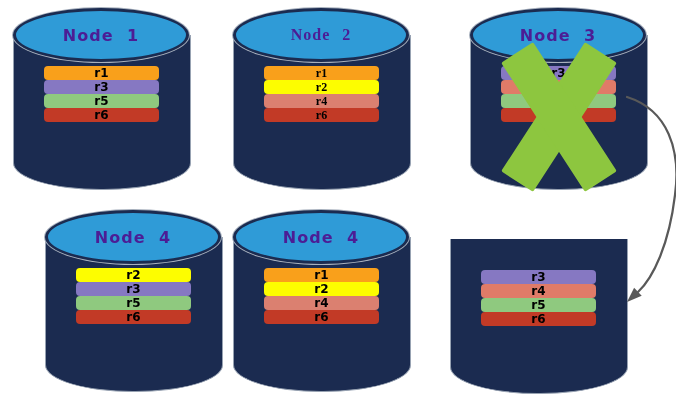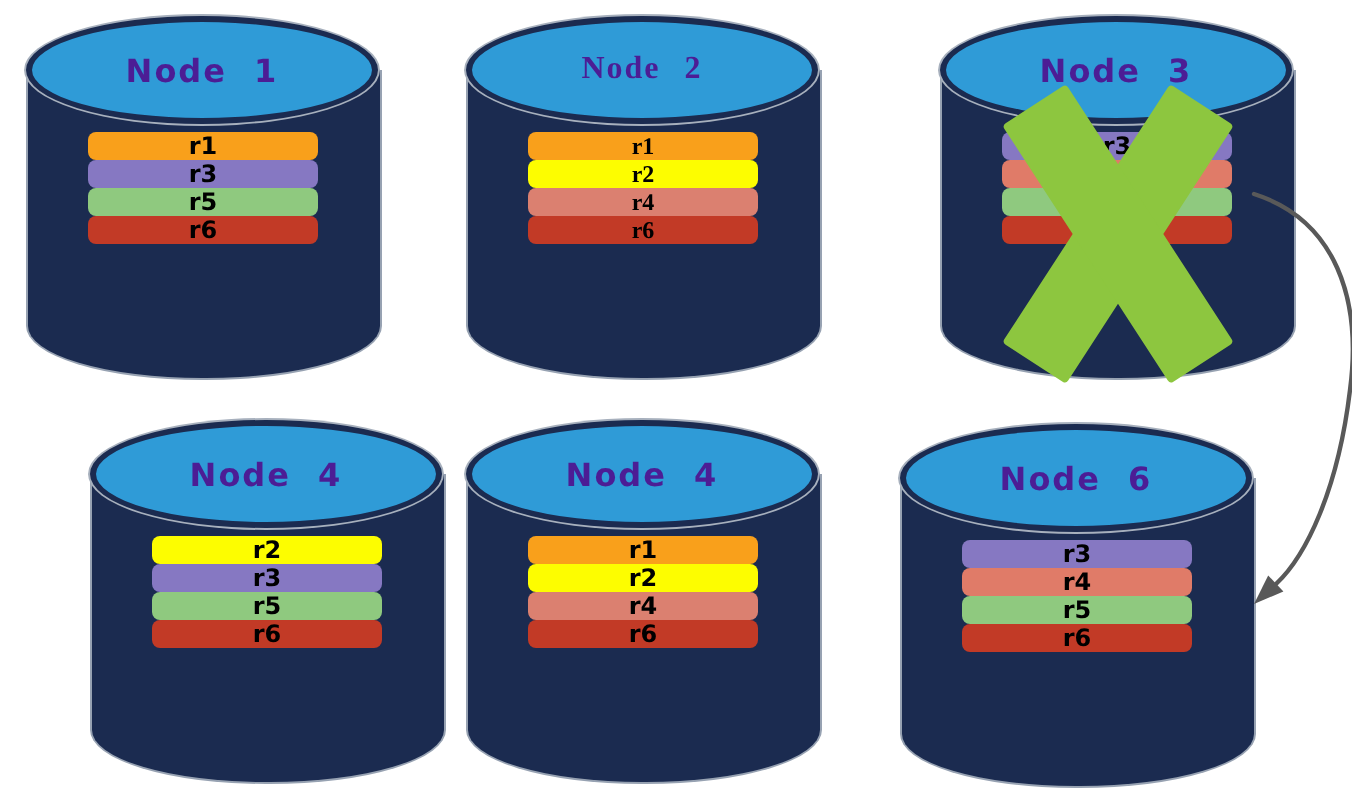--- a/index.html
+++ b/index.html
@@ -125,23 +125,20 @@
           <div class="bar" style="background: rgb(249, 160, 27);">r1</div>
           <div class="bar" style="background: rgb(253, 253, 0);">r2</div>
           <div class="bar" style="background: rgb(219, 128, 112);">r4</div>
           <div class="bar" style="background: rgb(194, 58, 38);">r6</div>
         </div>
 
   </div>
 
   <div class="node">
     <div class="cyl-body"></div>
-    <div class="cyl-top">
-      <span class="node-label">Node 6</span>
-    </div>
     <div class="bars">
           <div class="bar" style="background: rgb(134, 120, 194);">r3</div>
           <div class="bar" style="background: rgb(224, 123, 104);">r4</div>
           <div class="bar" style="background: rgb(143, 201, 127);">r5</div>
           <div class="bar" style="background: rgb(194, 58, 38);">r6</div>
         </div>
 
   </div>
 </div>
 

